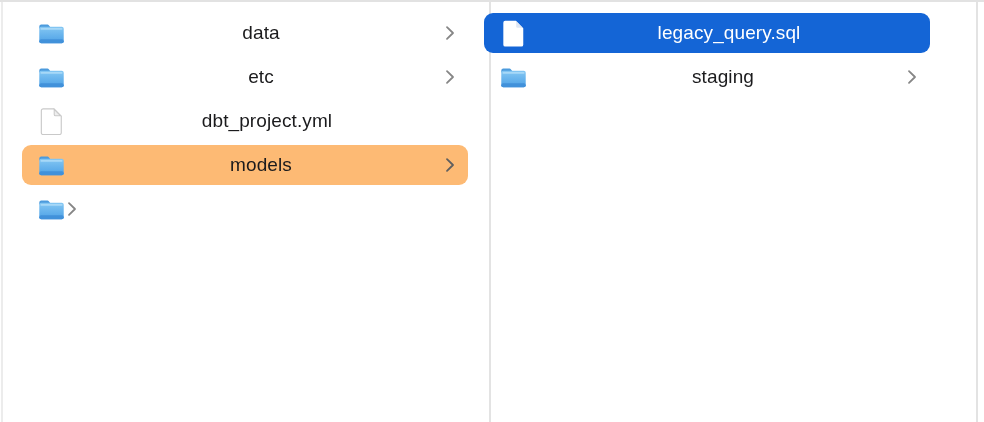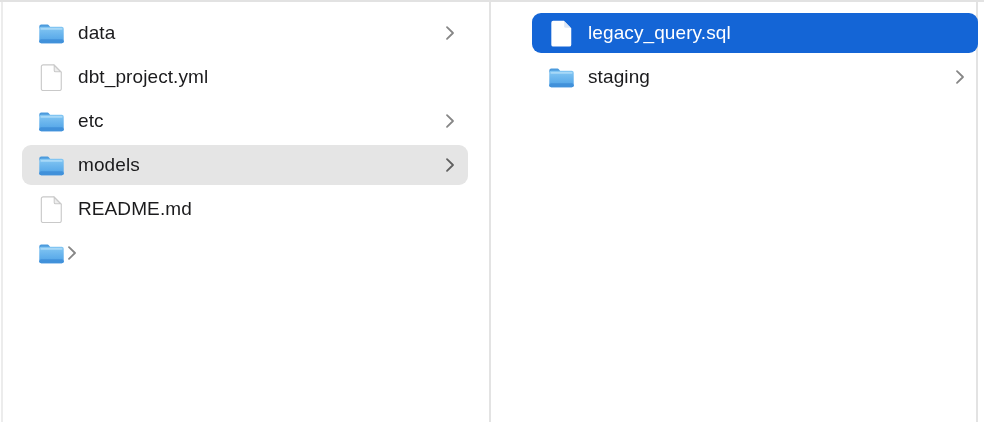--- a/index.html
+++ b/index.html
@@ -26,32 +26,33 @@
   .vdivider.left  { left: 1px; background: #ececec; }
   .vdivider.mid   { left: 489px; }
   .vdivider.right { left: 976px; }
 
   .column {
     position: absolute;
     top: 13px;
     width: 446px;
   }
   .column.col-left  { left: 22px; }
-  .column.col-right { left: 532px; }
+  .column.col-right { left: 484px; }
 
   .row {
     display: flex;
     align-items: center;
     height: 40px;
     margin-bottom: 4px;
     padding: 0 12px 0 14px;
     border-radius: 9px;
     cursor: default;
-  }
-  .row.selected-gray { background: #e5e5e5; }
+    text-align: center;
+  }
+  .row.selected-gray { background: #fdba74; }
   .row.selected-blue { background: #1465d6; }
   .row.selected-blue .label { color: #ffffff; }
 
   .icon-box {
     width: 30px;
     height: 30px;
     flex: 0 0 30px;
     display: flex;
     align-items: center;
     justify-content: center;
@@ -116,73 +117,64 @@
       <span class="label">data</span>
       <span class="chevron">
         <svg width="10" height="16" viewBox="0 0 10 16">
             <path d="M2 2.2 L8 8 L2 13.8" fill="none" stroke-width="1.8" stroke-linecap="round" stroke-linejoin="round"></path>
           </svg>
       </span>
     </div>
 
     <div class="row">
       <span class="icon-box">
+        <svg width="29" height="25" viewBox="0 0 28 24">
+          <path d="M2.2 7.2 V5.3 a1.9 1.9 0 0 1 1.9 -1.9 h6.1 a1.5 1.5 0 0 1 1.2 0.6 l1.7 2.2 z" fill="#4c9bdd"></path>
+          <rect x="2.2" y="5.5" width="23.6" height="15.8" rx="1.9" fill="url(#folderGrad)"></rect>
+          <rect x="2.2" y="17.5" width="23.6" height="3.8" rx="1.9" fill="#4191da"></rect>
+          <rect x="3.3" y="6.6" width="21.4" height="1.7" rx="0.85" fill="#a7d8f7"></rect>
+        </svg>
+      </span>
+      <span class="label">etc</span>
+      <span class="chevron">
+        <svg width="10" height="16" viewBox="0 0 10 16">
+            <path d="M2 2.2 L8 8 L2 13.8" fill="none" stroke-width="1.8" stroke-linecap="round" stroke-linejoin="round"></path>
+          </svg>
+      </span>
+    </div>
+
+    <div class="row">
+      <span class="icon-box">
         <svg class="file-outline" width="23" height="27" viewBox="0 0 22 26">
           <path class="page" d="M3 0.8 h10.3 l7.1 7.1 v15.9 a1.8 1.8 0 0 1 -1.8 1.8 H3 a1.8 1.8 0 0 1 -1.8 -1.8 V2.6 A1.8 1.8 0 0 1 3 0.8 z"></path>
           <path class="fold" d="M13.6 1.3 v4.9 a1.3 1.3 0 0 0 1.3 1.3 h4.9 z"></path>
         </svg>
       </span>
       <span class="label">dbt_project.yml</span>
     </div>
 
-    <div class="row">
-      <span class="icon-box">
-        <svg width="29" height="25" viewBox="0 0 28 24">
-          <path d="M2.2 7.2 V5.3 a1.9 1.9 0 0 1 1.9 -1.9 h6.1 a1.5 1.5 0 0 1 1.2 0.6 l1.7 2.2 z" fill="#4c9bdd"></path>
-          <rect x="2.2" y="5.5" width="23.6" height="15.8" rx="1.9" fill="url(#folderGrad)"></rect>
-          <rect x="2.2" y="17.5" width="23.6" height="3.8" rx="1.9" fill="#4191da"></rect>
-          <rect x="3.3" y="6.6" width="21.4" height="1.7" rx="0.85" fill="#a7d8f7"></rect>
-        </svg>
-      </span>
-      <span class="label">etc</span>
-      <span class="chevron">
-        <svg width="10" height="16" viewBox="0 0 10 16">
-            <path d="M2 2.2 L8 8 L2 13.8" fill="none" stroke-width="1.8" stroke-linecap="round" stroke-linejoin="round"></path>
-          </svg>
-      </span>
-    </div>
-
 
 
     <div class="row selected-gray">
       <span class="icon-box">
         <svg width="29" height="25" viewBox="0 0 28 24">
           <path d="M2.2 7.2 V5.3 a1.9 1.9 0 0 1 1.9 -1.9 h6.1 a1.5 1.5 0 0 1 1.2 0.6 l1.7 2.2 z" fill="#4c9bdd"></path>
           <rect x="2.2" y="5.5" width="23.6" height="15.8" rx="1.9" fill="url(#folderGrad)"></rect>
           <rect x="2.2" y="17.5" width="23.6" height="3.8" rx="1.9" fill="#4191da"></rect>
           <rect x="3.3" y="6.6" width="21.4" height="1.7" rx="0.85" fill="#a7d8f7"></rect>
         </svg>
       </span>
       <span class="label">models</span>
       <span class="chevron">
         <svg width="10" height="16" viewBox="0 0 10 16">
             <path d="M2 2.2 L8 8 L2 13.8" fill="none" stroke-width="1.8" stroke-linecap="round" stroke-linejoin="round"></path>
           </svg>
       </span>
     </div>
 
-    <div class="row">
-      <span class="icon-box">
-        <svg class="file-outline" width="23" height="27" viewBox="0 0 22 26">
-          <path class="page" d="M3 0.8 h10.3 l7.1 7.1 v15.9 a1.8 1.8 0 0 1 -1.8 1.8 H3 a1.8 1.8 0 0 1 -1.8 -1.8 V2.6 A1.8 1.8 0 0 1 3 0.8 z"></path>
-          <path class="fold" d="M13.6 1.3 v4.9 a1.3 1.3 0 0 0 1.3 1.3 h4.9 z"></path>
-        </svg>
-      </span>
-      <span class="label">README.md</span>
-    </div>
 
     <div class="row">
       <span class="icon-box">
         <svg width="29" height="25" viewBox="0 0 28 24">
           <path d="M2.2 7.2 V5.3 a1.9 1.9 0 0 1 1.9 -1.9 h6.1 a1.5 1.5 0 0 1 1.2 0.6 l1.7 2.2 z" fill="#4c9bdd"></path>
           <rect x="2.2" y="5.5" width="23.6" height="15.8" rx="1.9" fill="url(#folderGrad)"></rect>
           <rect x="2.2" y="17.5" width="23.6" height="3.8" rx="1.9" fill="#4191da"></rect>
           <rect x="3.3" y="6.6" width="21.4" height="1.7" rx="0.85" fill="#a7d8f7"></rect>
         </svg>
       </span>

